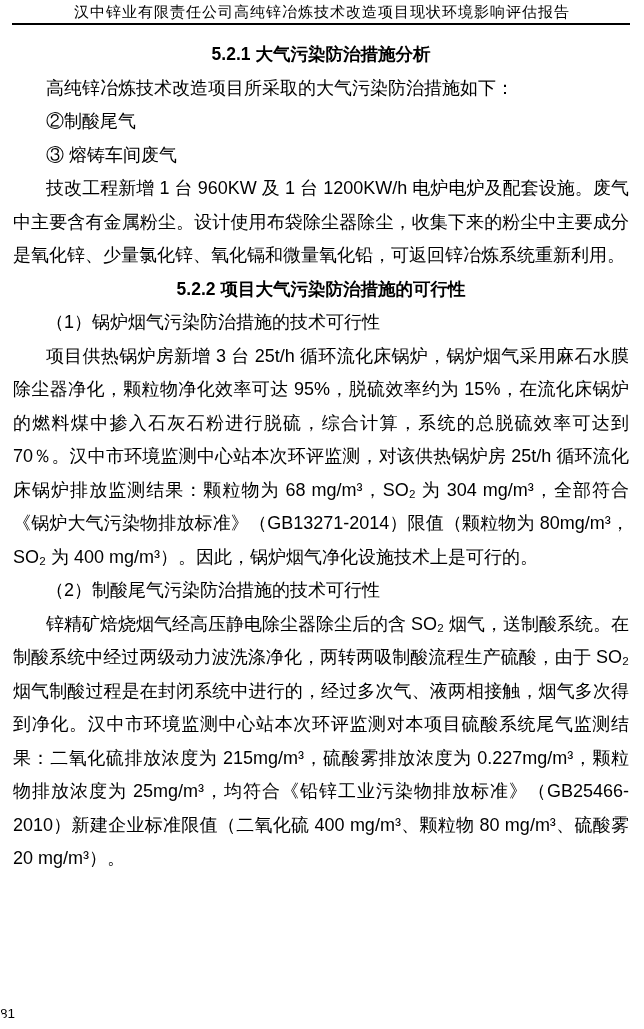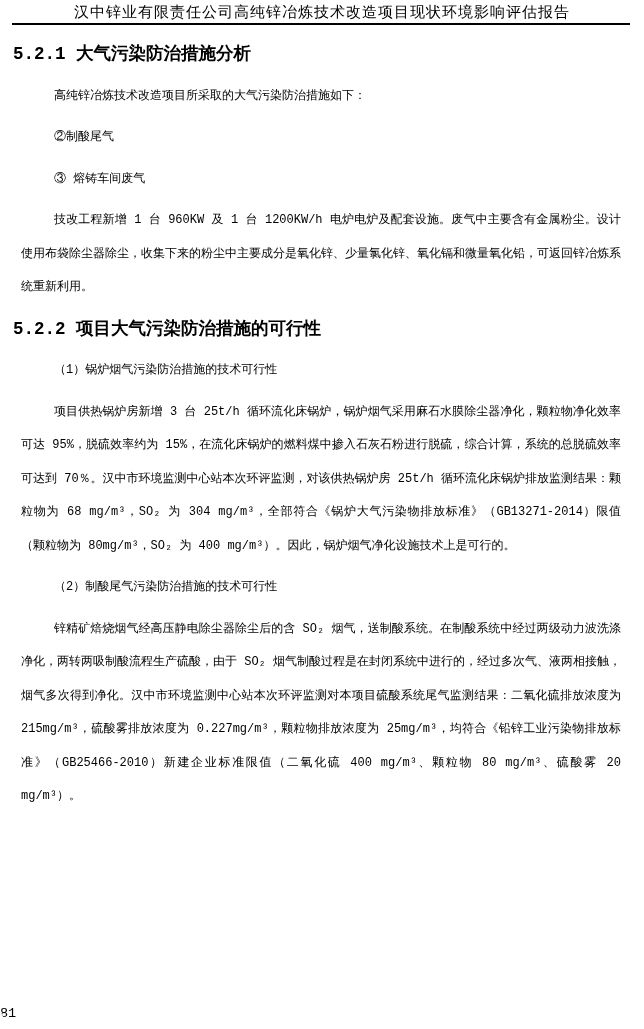--- a/index.html
+++ b/index.html
@@ -6,21 +6,21 @@
     margin: 0;
     padding: 0;
     background: #ffffff;
   }
   .page {
     position: relative;
     width: 644px;
     height: 1029px;
     background: #ffffff;
     color: #000000;
-    font-family: Liberation Mono, monospace;
+    font-family: Liberation Sans, sans-serif;
     overflow: hidden;
     box-sizing: border-box;
     border-radius: 24px;
   }
   .running-header {
     position: absolute;
     top: 3px;
     left: 0;
     right: 0;
     text-align: center;
@@ -40,25 +40,25 @@
     position: absolute;
     top: 38px;
     left: 13px;
     right: 15px;
   }
   .section-heading {
     margin: 0;
     font-size: 17.5px;
     font-weight: bold;
     line-height: 33.5px;
-    text-align: left;
+    text-align: center;
   }
   .para {
-    margin: 8px;
-    font-size: 12px;
+    margin: 0;
+    font-size: 18px;
     line-height: 33.5px;
     text-align: justify;
     text-justify: inter-ideograph;
     text-indent: 33px;
   }
   .page-footer {
     position: absolute;
     bottom: 8px;
     left: 0;
     right: 0;

